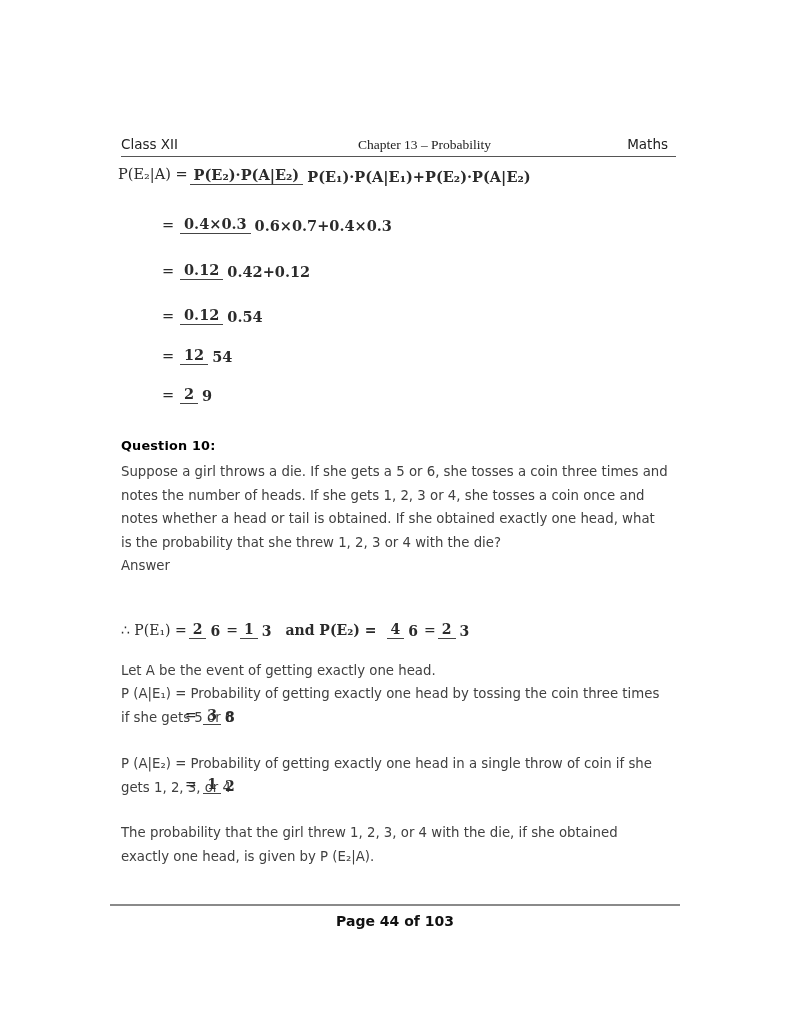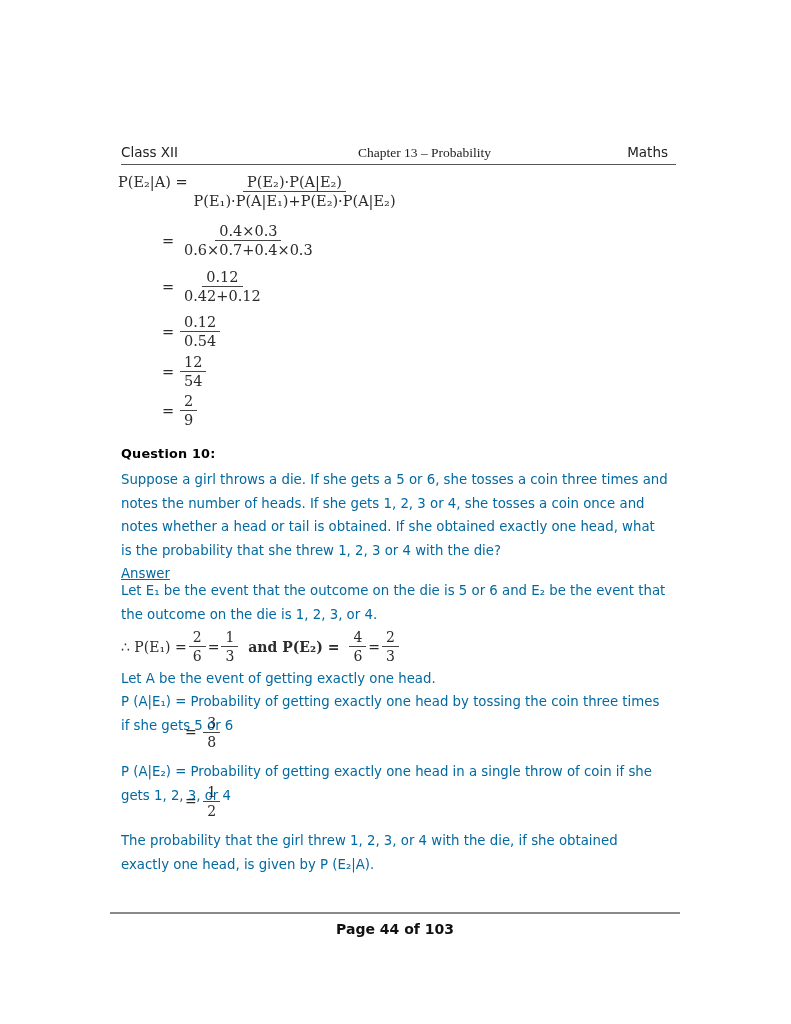--- a/index.html
+++ b/index.html
@@ -11,21 +11,21 @@
     width: 791px;
     height: 1024px;
     position: relative;
     font-family: "DejaVu Sans", sans-serif;
     color: #1a1a1a;
     overflow: hidden;
   }
 
   .page {
     position: absolute;
-    left: 0; top: 16px;
+    left: 0; top: 8px;
     width: 791px;
     height: 974px;
     background: #fff;
   }
 
   
   .header {
     position: absolute;
     left: 121px;
     top: 128px;
@@ -57,24 +57,25 @@
   .row-main {
     display: flex;
     align-items: flex-start;
     font-size: 14.5px;
   }
   .lhs { white-space: nowrap; }
 
   
   .frac {
     display: inline-flex;
-    flex-direction: column;
+    flex-direction: row;
     align-items: center;
     vertical-align: middle;
     margin: 0 2px;
+    font-weight: bold;
   }
   .frac .num {
     padding: 0 4px 1px 4px;
     border-bottom: 1.3px solid #444;
     white-space: nowrap;
   }
   .frac .den {
     padding: 1px 4px 0 4px;
     white-space: nowrap;
   }
@@ -101,21 +102,21 @@
     color: #000000;
     letter-spacing: 0.2px;
   }
 
   .para {
     position: absolute;
     left: 121px;
     width: 548px;
     font-size: 13.3px;
     line-height: 23.5px;
-    color: #0369a1;
+    color: #404040;
   }
 
   .inline-eq {
     position: absolute;
     font-family: "DejaVu Serif", serif;
     font-size: 14px;
     color: #2b2b2b;
   }
 
   
@@ -197,23 +198,22 @@
     <span class="frac">
       <span class="num">2</span>
       <span class="den">9</span>
     </span>
   </div>
 
   <div class="qlabel">Question 10:</div>
 
   <div class="para" style="top:452px;">Suppose a girl throws a die. If she gets a 5 or 6, she tosses a coin three times and notes the number of heads. If she gets 1, 2, 3 or 4, she tosses a coin once and notes whether a head or tail is obtained. If she obtained exactly one head, what is the probability that she threw 1, 2, 3 or 4 with the die?</div>
 
-  <div class="para" style="top:546px;text-decoration:underline;">Answer</div>
-
-  <div class="para" style="top:563px;">Let E₁ be the event that the outcome on the die is 5 or 6 and E₂ be the event that the outcome on the die is 1, 2, 3, or 4.</div>
+  <div class="para" style="top:546px;">Answer</div>
+
 
   <div class="eqline math" style="left:121px; top:613px; font-size:14px;">
     <span>∴ P(E₁) =</span>
     <span class="frac">
       <span class="num">2</span>
       <span class="den">6</span>
     </span>
     <span>=</span>
     <span class="frac">
       <span class="num">1</span>

